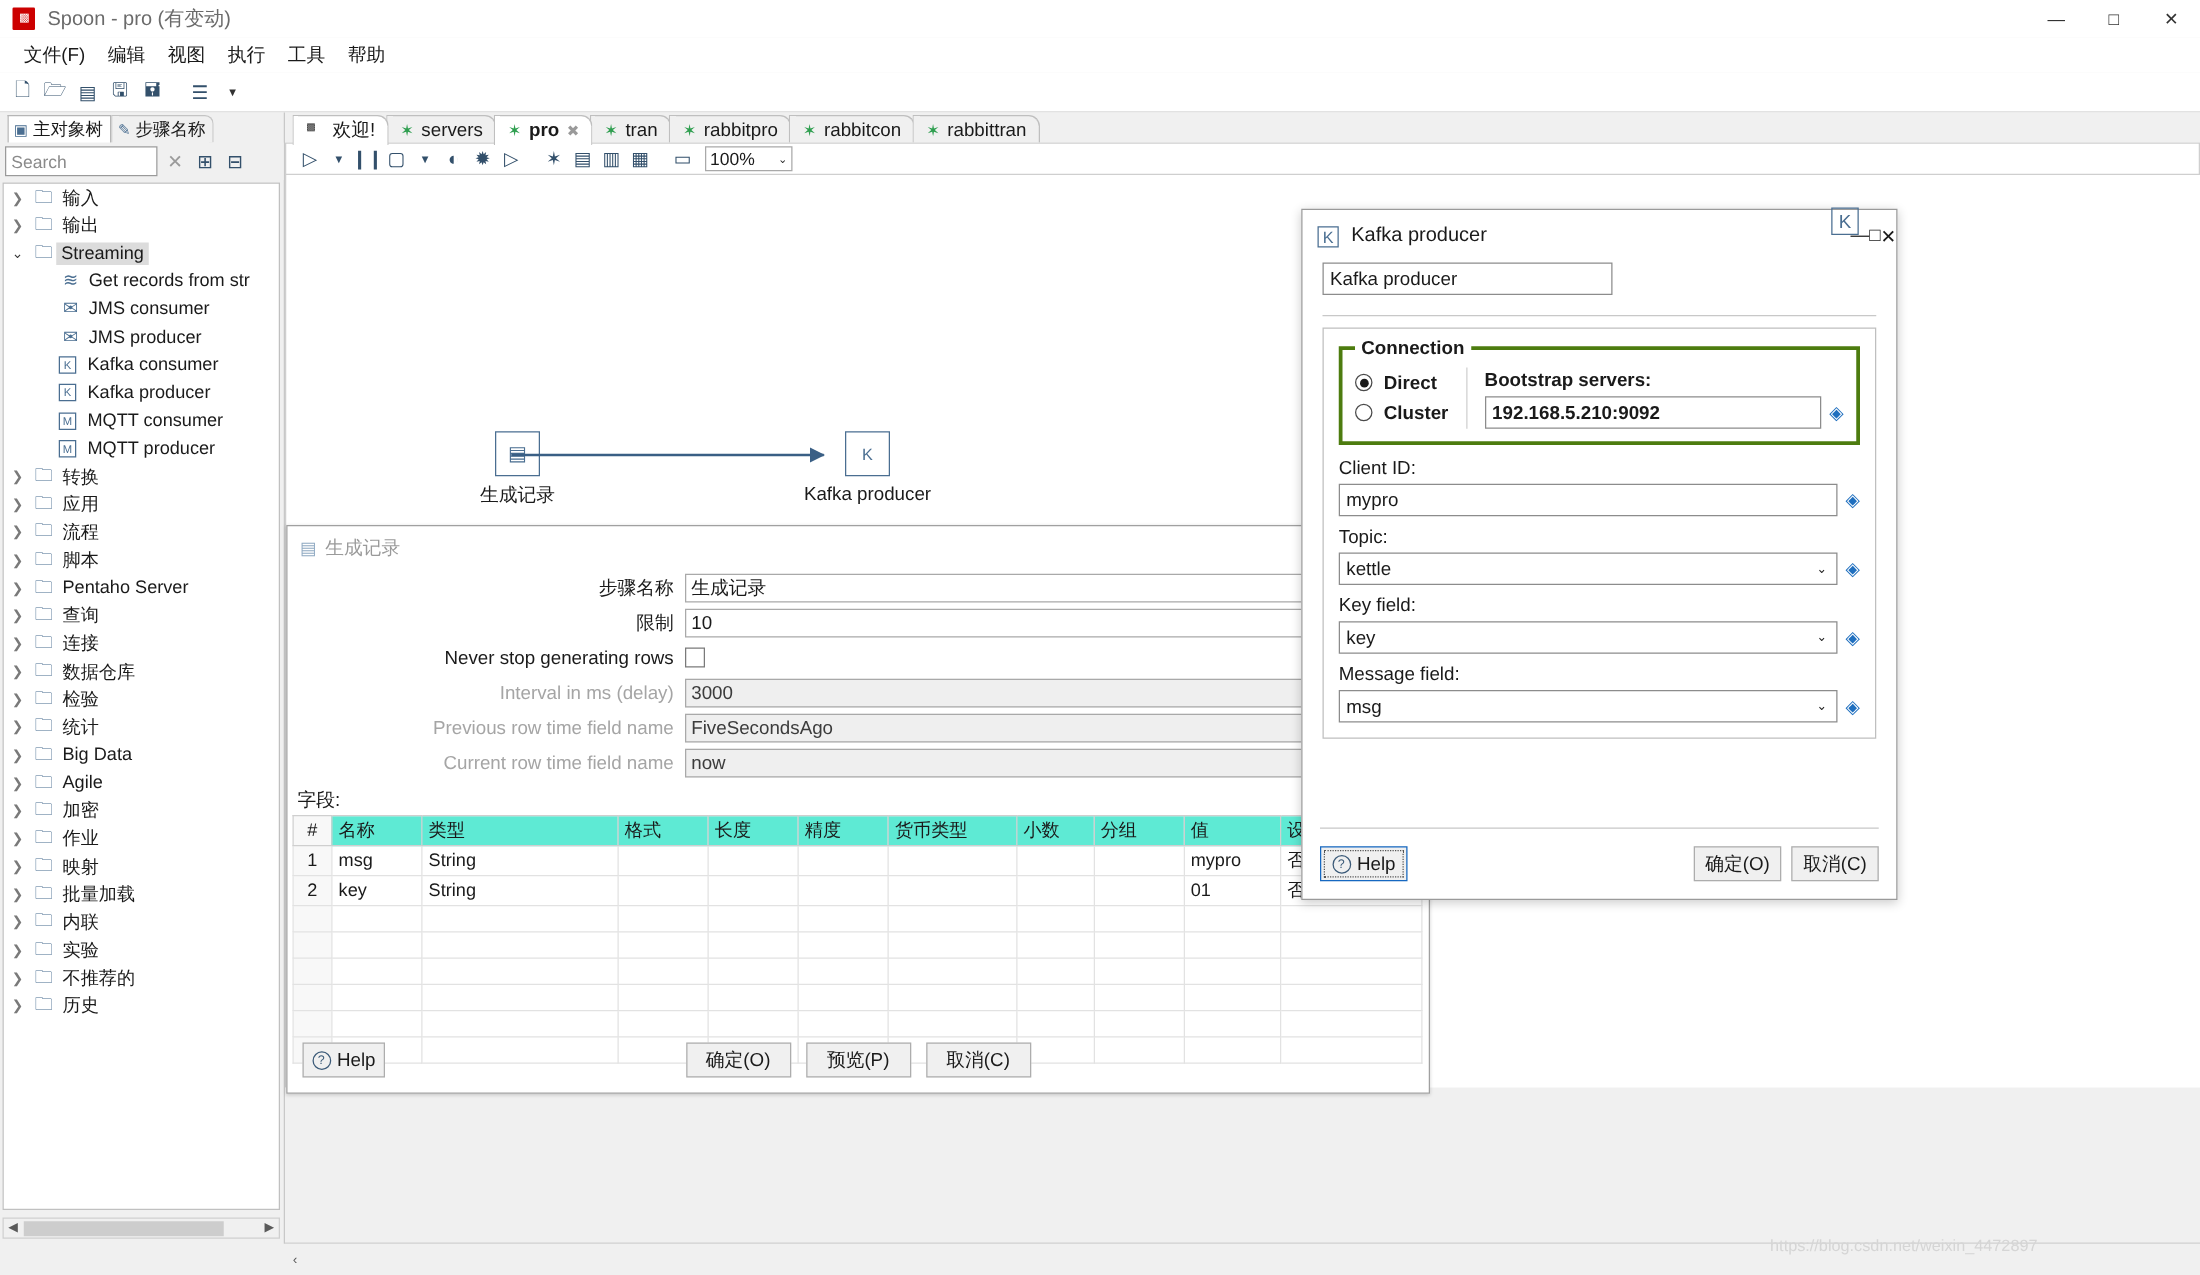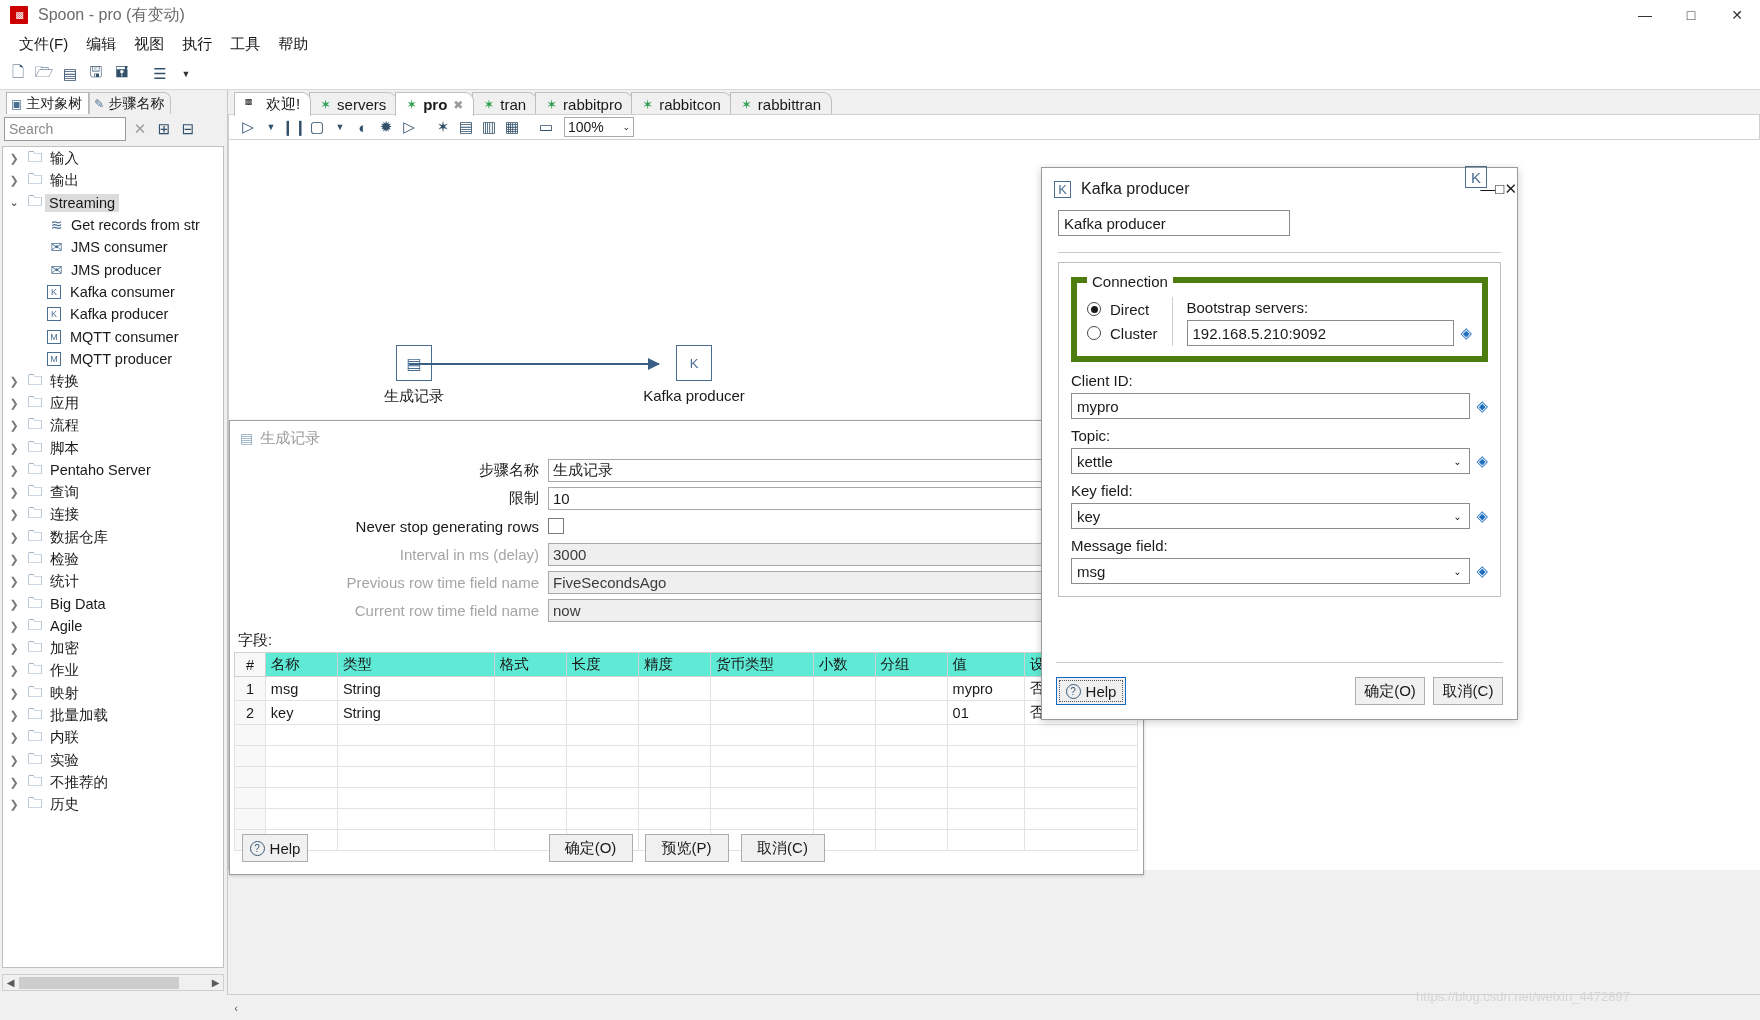--- a/index.html
+++ b/index.html
@@ -206,21 +206,21 @@
     border:1px solid #4a6e91; width:22px;height:22px; display:flex;align-items:center;justify-content:center;
   }
   .ksep { height:1px;background:#c8c8c8;margin:16px 0 10px; }
   .ktabs { display:flex; align-items:flex-end; height:24px; padding-left:2px; }
   .ktab {
     font-size:15px; padding:2px 9px; height:23px; border:1px solid #bfbfbf;
     border-bottom:none; border-radius:0 9px 0 0; background:#f0f0f0; margin-right:-2px;
   }
   .ktab.active { background:#efefef; z-index:2; border-radius:0 9px 0 0; }
   .ktabpanel { border:1px solid #bfbfbf; padding:14px 12px 12px; position:relative; top:-1px; }
-  .group { border:6px solid #4d7c0f; padding:14px 10px 10px; position:relative; margin-bottom:10px; }
+  .group { border:3px solid #4d7c0f; padding:14px 10px 10px; position:relative; margin-bottom:10px;font-weight:bold; }
   .group > .gtitle { position:absolute; top:-10px; left:10px; background:#fff; padding:0 5px; font-size:15px; }
   .radrow { display:flex; align-items:center; gap:9px; height:24px; font-size:15px; }
   .radio { width:14px;height:14px;border:1.6px solid #4a4a4a;border-radius:50%;display:flex;align-items:center;justify-content:center; }
   .radio .dot { width:7px;height:7px;border-radius:50%;background:#1a1a1a; }
   .vline { width:1px; background:#cfcfcf; margin:0 14px; align-self:stretch; }
   .fieldrow { display:flex; align-items:center; gap:6px; }
   .fieldrow .kinput { flex:1; }
   .diamond { color:#1f6fbf; font-size:15px; }
   .selectbox {
     flex:1;height:26px;border:1px solid #8c8c8c;background:#fff;font-size:15px;

